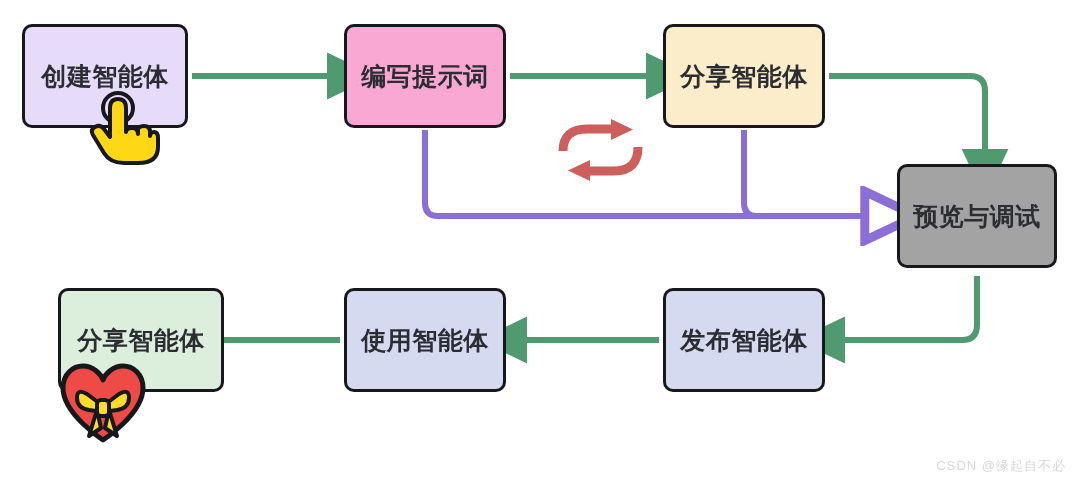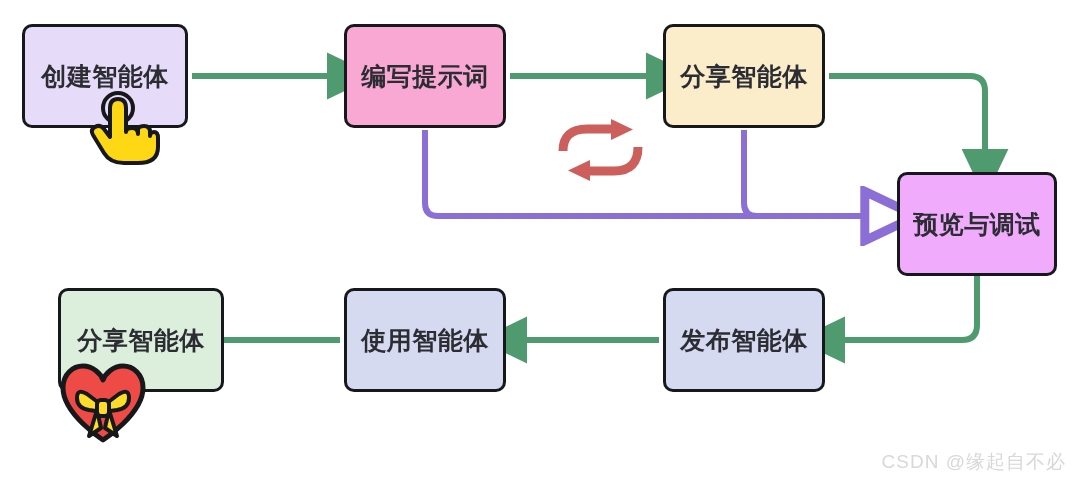--- a/index.html
+++ b/index.html
@@ -44,21 +44,21 @@
   }
   .emoji-badge {
     position: absolute;
     z-index: 6;
     pointer-events: none;
   }
   .watermark {
     position: absolute;
     right: 14px;
     bottom: 8px;
-    font-size: 19px;
+    font-size: 13px;
     color: #d8d8d8;
     letter-spacing: 1px;
     white-space: nowrap;
     z-index: 8;
     margin-left: 22px;
   }
 </style>
 </head>
 <body>
 
@@ -119,21 +119,21 @@
   </div>
 
   <div class="node" style="left:344px; top:24px; width:162px; height:104px; background:#f9a8d4;">
     <span class="node-label">编写提示词</span>
   </div>
 
   <div class="node" style="left:663px; top:24px; width:162px; height:104px; background:#fbecca;">
     <span class="node-label">分享智能体</span>
   </div>
 
-  <div class="node" style="left:897px; top:172px; width:160px; height:104px; background:#f0abfc;">
+  <div class="node" style="left:897px; top:164px; width:160px; height:104px; background:#a3a3a3;">
     <span class="node-label">预览与调试</span>
   </div>
 
   <div class="node" style="left:663px; top:288px; width:162px; height:104px; background:#d5daf1;">
     <span class="node-label">发布智能体</span>
   </div>
 
   <div class="node" style="left:344px; top:288px; width:162px; height:104px; background:#d5daf1;">
     <span class="node-label">使用智能体</span>
   </div>

